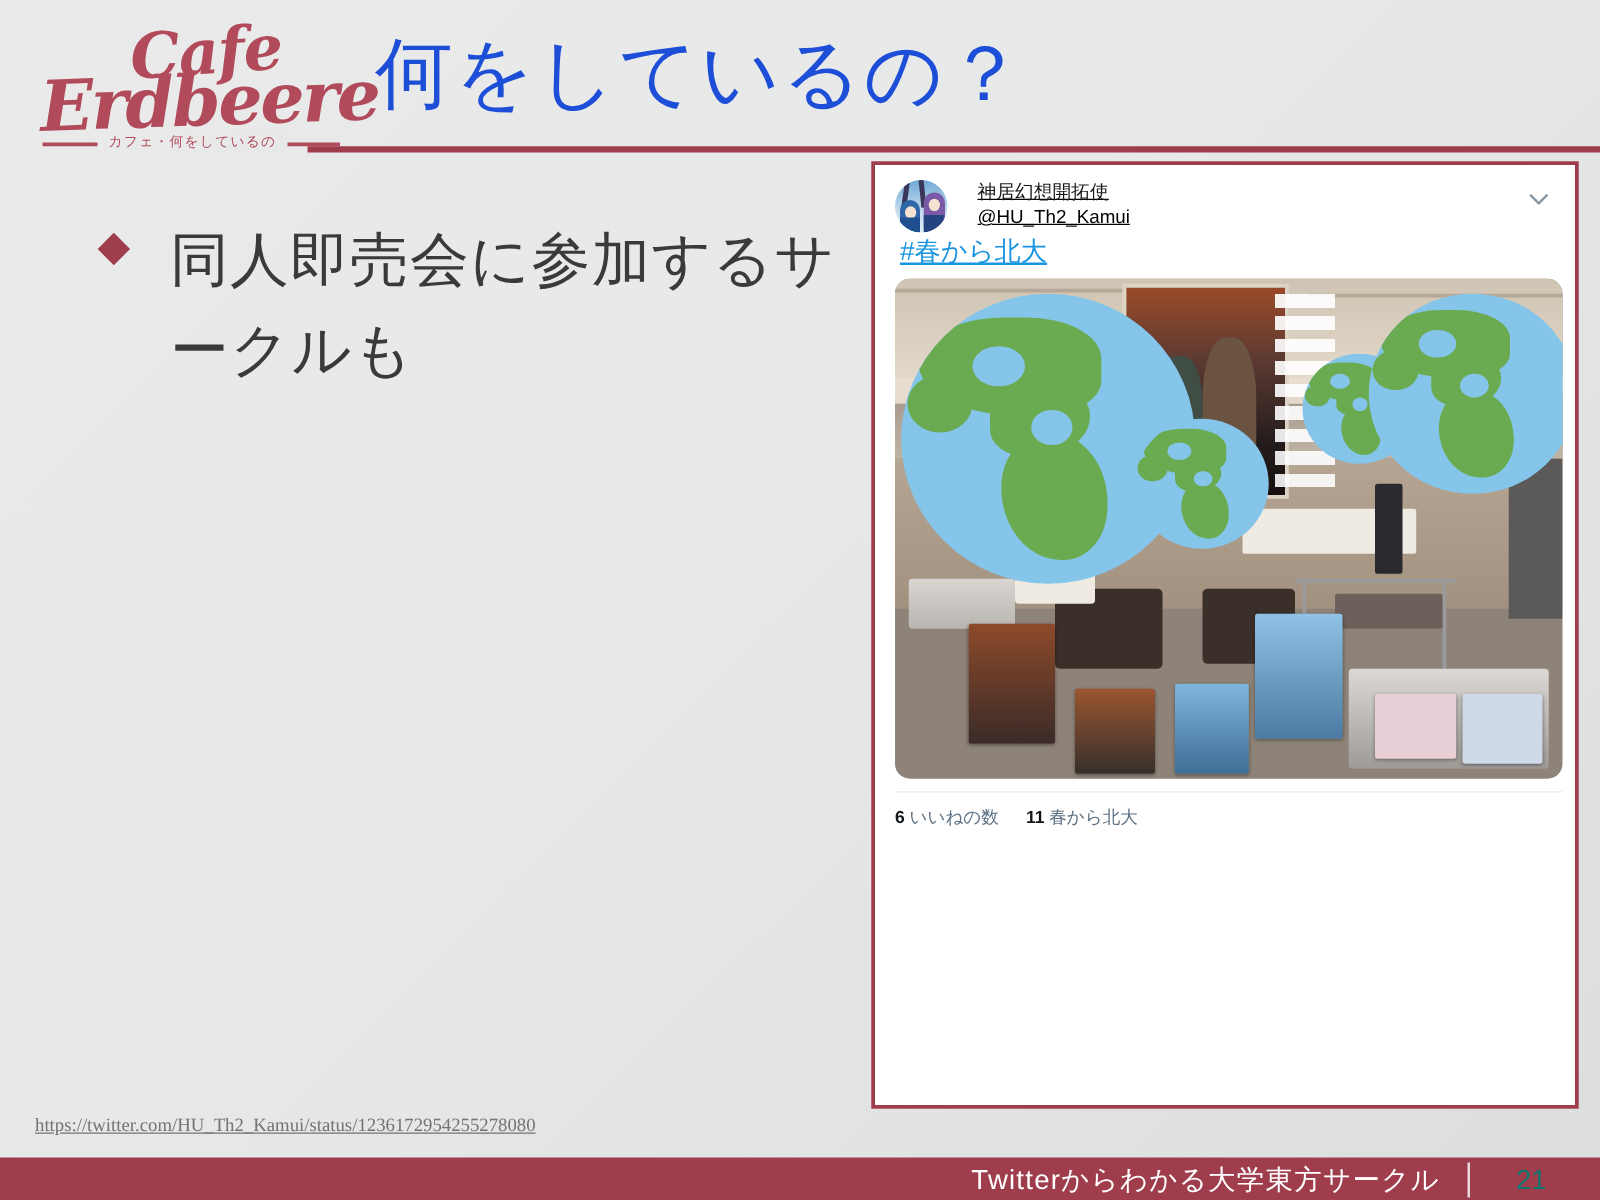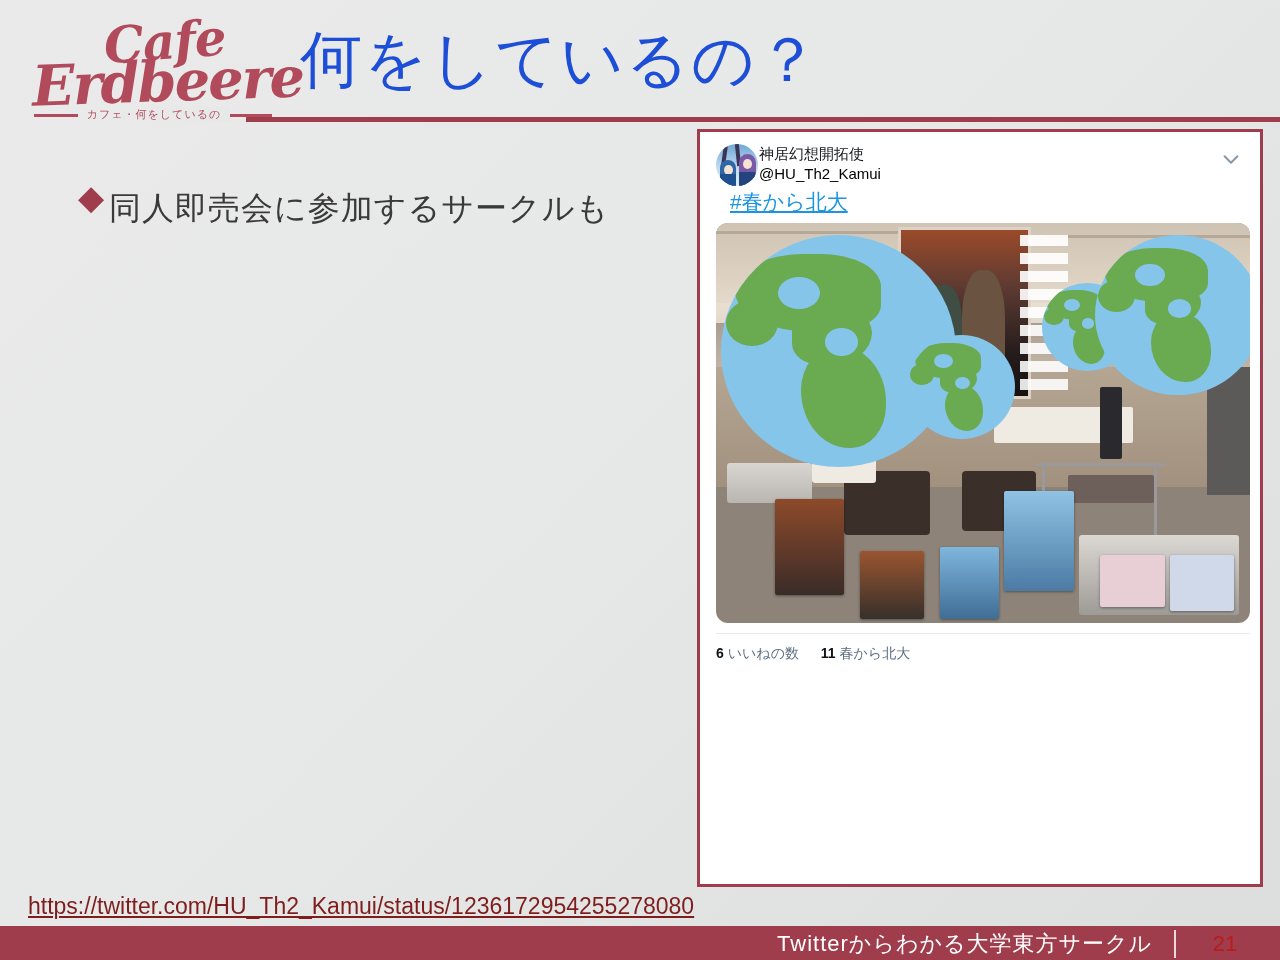--- a/index.html
+++ b/index.html
@@ -50,22 +50,22 @@
     background:#9f3d4c;
   }
 
   
   #bullet-block{ position:absolute; left:78px; top:172px; width:600px; }
   #bullet-marker{
     position:absolute; left:0; top:8px;
     font-size:34px; color:#9f3d4c; line-height:1;
   }
   #bullet-text{
-    margin-left:31px;
-    font-size:32px; color:#3a3a3a; line-height:72px;
+    margin-left:58px;
+    font-size:47px; color:#3a3a3a; line-height:72px;
     letter-spacing:1px;
   }
 
   
   #tweet-card{
     position:absolute; left:697px; top:129px; width:566px; height:758px;
     background:#ffffff; border:3px solid #9f3d4c;
   }
   #tweet-inner{ padding:12px 16px 0 16px; position:relative; height:100%; }
 
@@ -77,30 +77,30 @@
   }
   #avatar .av-dark{position:absolute;left:6px;top:2px;width:4px;height:26px;background:#3b3558;transform:rotate(8deg);}
   #avatar .av-dark2{position:absolute;left:20px;top:0px;width:4px;height:22px;background:#3b3558;transform:rotate(-6deg);}
   #avatar .av-hairL{position:absolute;left:4px;top:16px;width:16px;height:26px;background:#2f66a8;border-radius:8px 8px 4px 4px;}
   #avatar .av-hairR{position:absolute;right:2px;top:10px;width:17px;height:32px;background:#7a5aa8;border-radius:9px 9px 4px 4px;}
   #avatar .av-faceL{position:absolute;left:8px;top:21px;width:9px;height:10px;background:#f6e2d2;border-radius:50%;}
   #avatar .av-faceR{position:absolute;right:6px;top:15px;width:9px;height:10px;background:#f6e2d2;border-radius:50%;}
   #avatar .av-bodyL{position:absolute;left:4px;bottom:0;width:16px;height:12px;background:#1f4f8f;}
   #avatar .av-bodyR{position:absolute;right:3px;bottom:0;width:16px;height:14px;background:#23447e;}
 
-  .tw-names{ margin-left:1px; flex:1 1 auto; }
+  .tw-names{ margin-left:24px; flex:1 1 auto;text-decoration:underline; }
   #tw-displayname{ font-size:15px; color:#14171a; line-height:20px; }
   #tw-handle{ font-size:15px; color:#000000; line-height:20px; }
   #chevron{ flex:0 0 auto; padding:4px 2px 0 0; }
 
   #tw-body{
     margin-top:11px; font-size:21px; line-height:31px;
     color:#0f1419; letter-spacing:0px; white-space:pre-wrap;
   }
-  #tw-hashtag{ color:#1b95e0; font-size:21px; line-height:31px; display:block; margin-left:14px;}
+  #tw-hashtag{ color:#1b95e0; font-size:21px; line-height:31px; display:block; margin-left:4px;}
 
   #tw-photo{
     position:relative; margin-top:6px; width:534px; height:400px;
     border-radius:12px; overflow:hidden;
     background:#8d8378;
   }
   
   .ph-ceiling{position:absolute;left:0;top:0;width:100%;height:23%;background:linear-gradient(180deg,#cfc4b4 0%,#ddd2c2 60%,#e7ded0 100%);}
   .ph-beam{position:absolute;top:2%;height:3px;background:#b5a896;}
   .ph-wall{position:absolute;left:0;top:20%;width:100%;height:16%;background:linear-gradient(180deg,#e8dfd2,#d8cdbd);}
@@ -138,38 +138,39 @@
   }
   #tw-meta .src{ color:#1b95e0; }
   #tw-divider{ margin-top:10px; height:1px; background:#e6ecf0; width:534px; }
   #tw-stats{ margin-top:11px; font-size:14px; color:#5b7083; }
   #tw-stats b{ color:#0f1419; }
   #tw-stats .gap{ display:inline-block; width:14px; }
 
   
   #source-url{
     position:absolute; left:28px; top:893px;
-    font-size:23px; color:#7f1d1d; text-decoration:underline;
+    font-size:15px; color:#737373; text-decoration:underline;
     letter-spacing:0px;
+    font-family:Liberation Serif, serif;
   }
   #footer-bar{
     position:absolute; left:0; top:926px; width:1280px; height:34px;
     background:#9f3d4c;
   }
   #footer-title{
     position:absolute; right:128px; top:931px;
     font-size:22px; color:#ffffff; letter-spacing:1px; line-height:26px;
   }
   #footer-sep{
     position:absolute; right:104px; top:930px; width:2px; height:28px;
     background:#e7dadd;
   }
   #footer-page{
     position:absolute; right:28px; top:931px; width:54px; text-align:center;
-    font-size:22px; color:#b91c1c; line-height:26px;
+    font-size:22px; color:#0f766e; line-height:26px;
   }
 </style>
 </head>
 <body>
 
 <div id="header">
 
   <div id="logo">
     <div class="logo-cafe">Cafe</div>
     <div class="logo-erd">Erdbeere</div>

